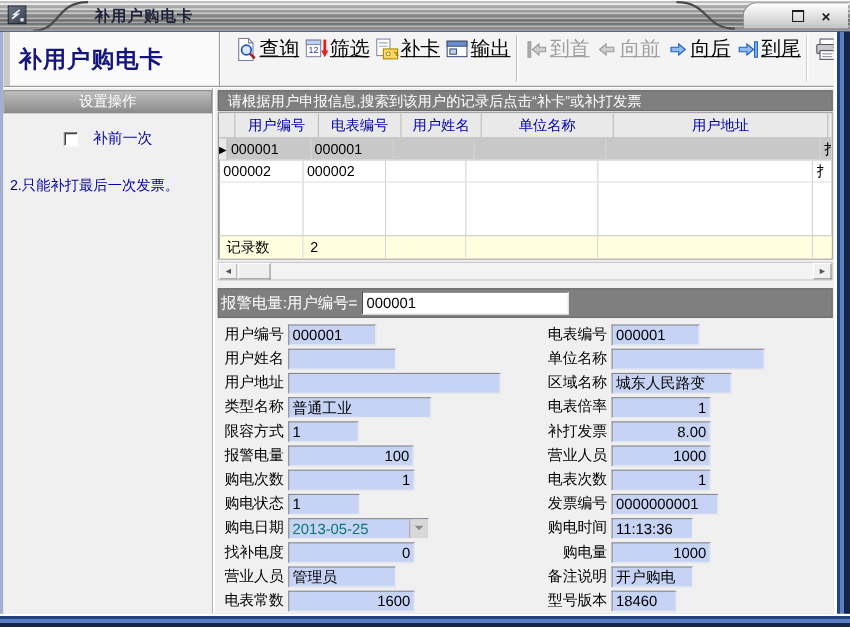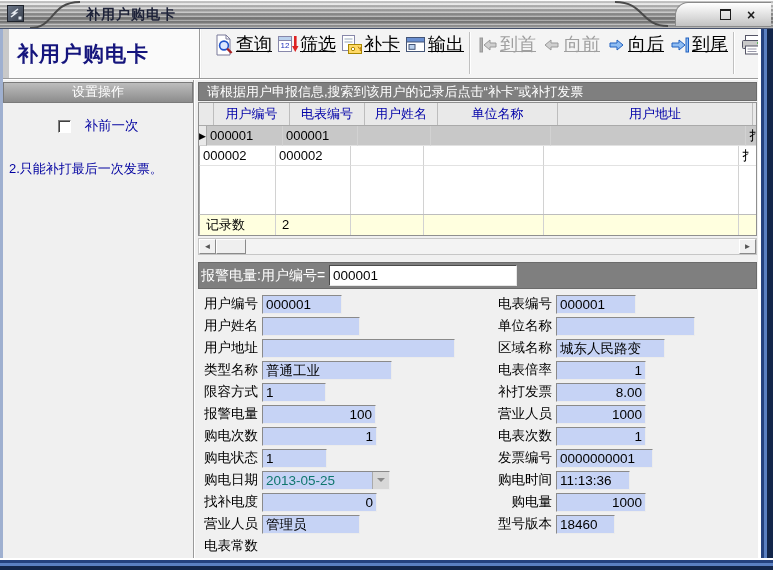--- a/index.html
+++ b/index.html
@@ -406,20 +406,21 @@
             <div class="f-row">
                 <span class="f-label">找补电度</span>
                 <span class="f-field num" style="width:115px">0</span>
               </div>
             <div class="f-row">
                 <span class="f-label">营业人员</span>
                 <span class="f-field" style="width:98px">管理员</span>
               </div>
             <div class="f-row">
                 <span class="f-label">电表常数</span>
+                <span class="f-field num" style="width:115px">1600</span>
               </div>
           </div>
 
           <div class="form-col right">
             <div class="f-row">
                 <span class="f-label">电表编号</span>
                 <span class="f-field" style="width:80px">000001</span>
               </div>
             <div class="f-row">
                 <span class="f-label">单位名称</span>
@@ -449,20 +450,24 @@
                 <span class="f-label">发票编号</span>
                 <span class="f-field" style="width:97px">0000000001</span>
               </div>
             <div class="f-row">
                 <span class="f-label">购电时间</span>
                 <span class="f-field" style="width:74px">11:13:36</span>
               </div>
             <div class="f-row">
                 <span class="f-label">购电量</span>
                 <span class="f-field num" style="width:90px">1000</span>
+              </div>
+            <div class="f-row">
+                <span class="f-label">备注说明</span>
+                <span class="f-field" style="width:74px">开户购电</span>
               </div>
             <div class="f-row">
                 <span class="f-label">型号版本</span>
                 <span class="f-field" style="width:59px">18460</span>
               </div>
           </div>
 
         </div>
       </div>
     </div>

